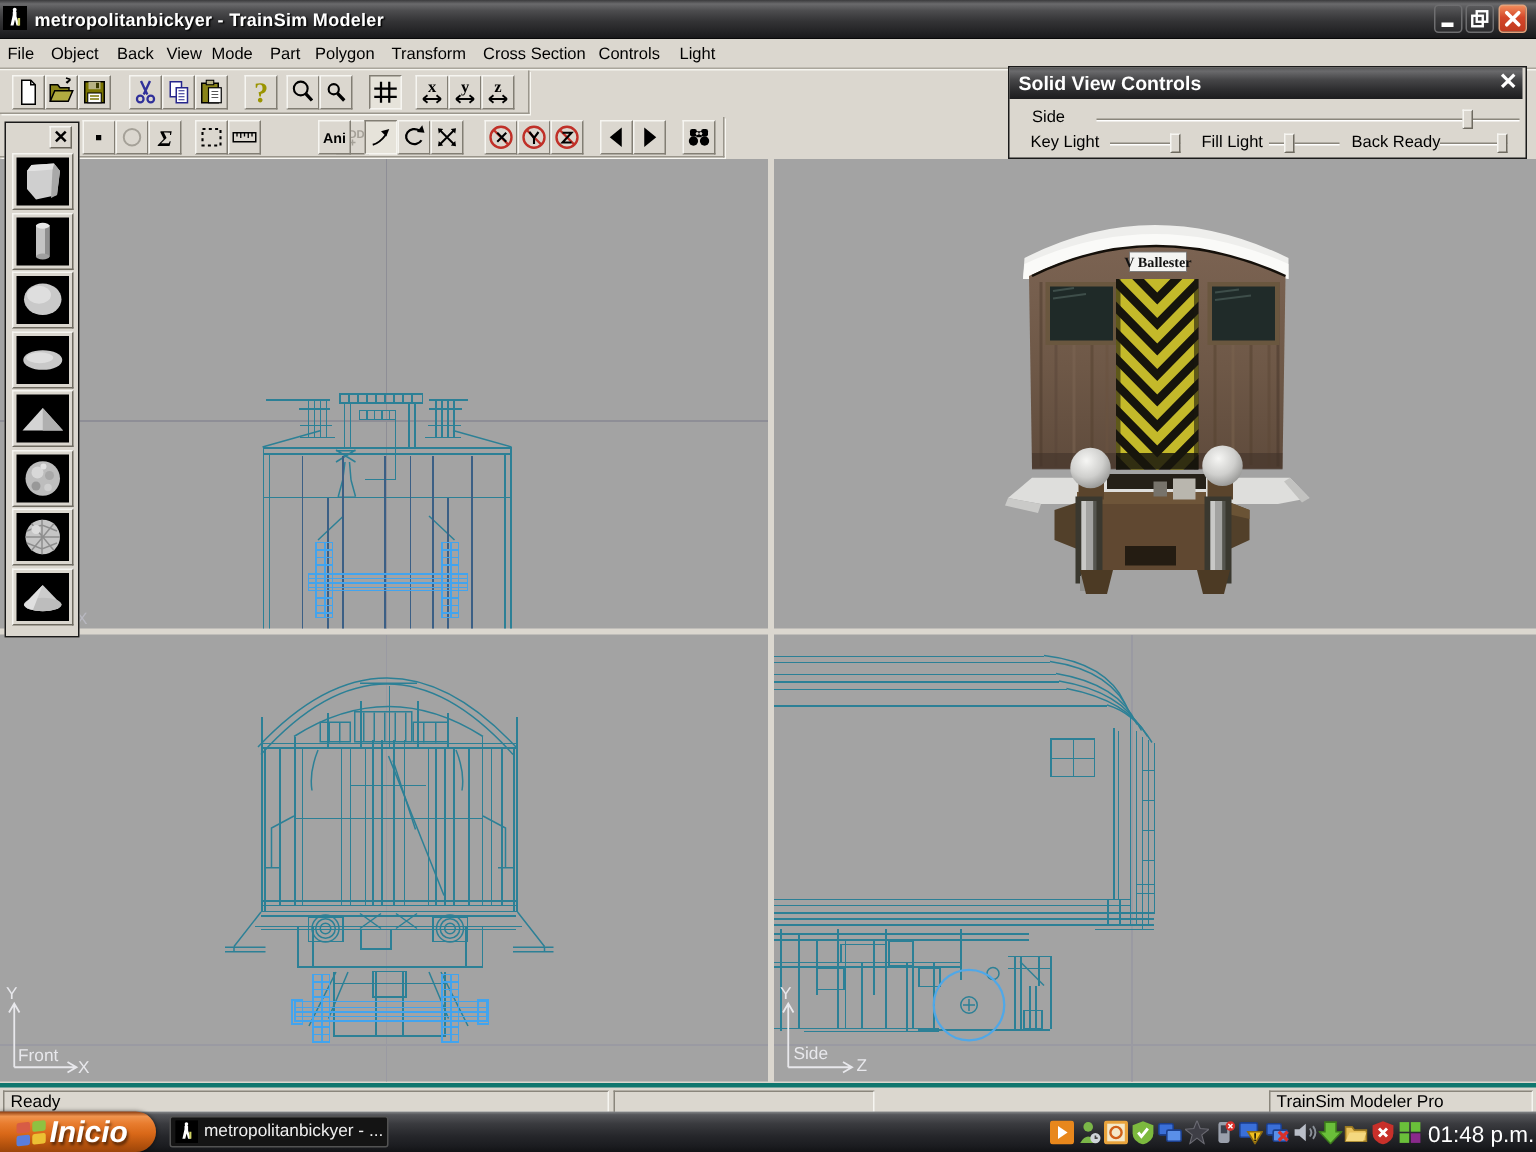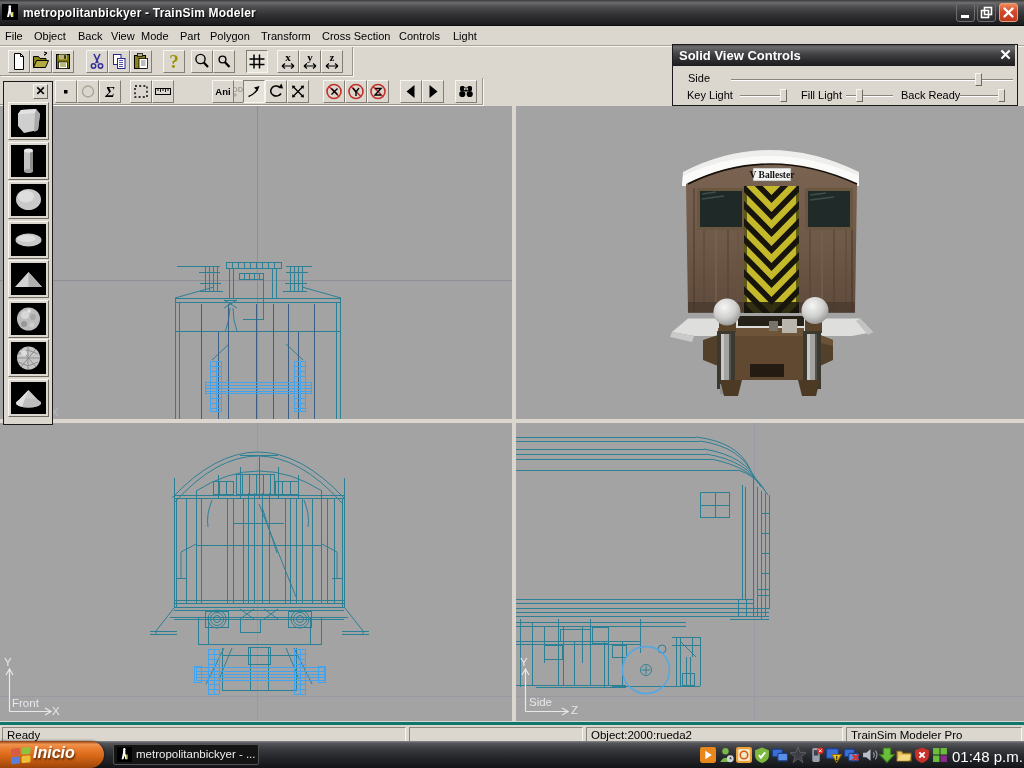--- a/index.html
+++ b/index.html
@@ -62,21 +62,21 @@
 
 #statusbar { left:0; top:722px; width:1024px; height:19px; background:#dbd7cf; border-top:3px solid #0f766e; }
 .spanel { position:absolute; top:2px; height:15px; border:1px solid; border-color:#8a867c #f6f5f1 #f6f5f1 #8a867c; font-size:11.5px; color:#000; padding:1px 4px 0 4px; }
 
 
 #taskbar { left:0; top:741px; width:1024px; height:27px;
   background:linear-gradient(180deg,#87898b 0%,#55565a 8%,#3a3b3f 30%,#26272b 60%,#1b1c20 85%,#121316 100%); }
 #startbtn { position:absolute; left:0; top:0; width:104px; height:27px; border-radius:0 14px 14px 0;
   background:linear-gradient(180deg,#8a3c10 0%,#f0944e 12%,#e87c2e 30%,#d96818 55%,#b8540e 80%,#9c450a 100%);
   box-shadow:0 0 3px rgba(0,0,0,.6); }
-#startbtn span { position:absolute; left:33px; top:3px; color:#fff; font-size:16px; font-weight:bold; font-style:italic; text-shadow:1px 2px 2px rgba(0,0,0,.55); }
+#startbtn span { position:absolute; left:33px; top:3px; color:#fff; font-size:20px; font-weight:bold; font-style:italic; text-shadow:1px 2px 2px rgba(0,0,0,.55); }
 #taskitem { position:absolute; left:113px; top:3px; width:146px; height:21px; background:#141414;
   border:1px solid #525252; border-radius:2px; }
 #taskitem .ticon { position:absolute; left:3px; top:2px; width:15px; height:15px; background:#000; }
 #taskitem span { position:absolute; left:22px; top:3px; color:#eee; font-size:11.5px; }
 #clock { position:absolute; left:952px; top:7px; color:#fff; font-size:15px; }
 .tray { position:absolute; top:6px; width:16px; height:16px; }
 </style>
 </head>
 <body>
 <div id="screen">
@@ -795,21 +795,20 @@
       <path d="M17.5,8 L30,21 A12.5,4.5 0 0 1 5,21 Z" fill="#cccccc"></path>
       <ellipse cx="17.5" cy="21" rx="12.5" ry="4.5" fill="#bdbdbd"></ellipse>
       <path d="M17.5,8 L5,21 A12.5,4.5 0 0 0 11,24.5 Z" fill="#e0e0e0"></path>
           </svg></div>
       </div>
   </div>
 
   <div id="statusbar" class="abs">
     <div class="spanel" style="left:2px; width:404px;">Ready</div>
     <div class="spanel" style="left:409px; width:174px;"></div>
-    <div class="spanel" style="left:586px; width:257px;">Object:2000:rueda2</div>
     <div class="spanel" style="left:846px; width:176px;">TrainSim Modeler Pro</div>
   </div>
 
   <div id="taskbar" class="abs">
     <div id="startbtn">
       <svg width="24" height="20" style="position:absolute;left:9px;top:4px">
         <g transform="skewY(-6)">
           <rect x="2" y="4" width="9" height="7" rx="1.5" fill="#d75c45"></rect>
           <rect x="12.5" y="4" width="9" height="7" rx="1.5" fill="#8fc241"></rect>
           <rect x="2" y="12.5" width="9" height="7" rx="1.5" fill="#5a7edc"></rect>

